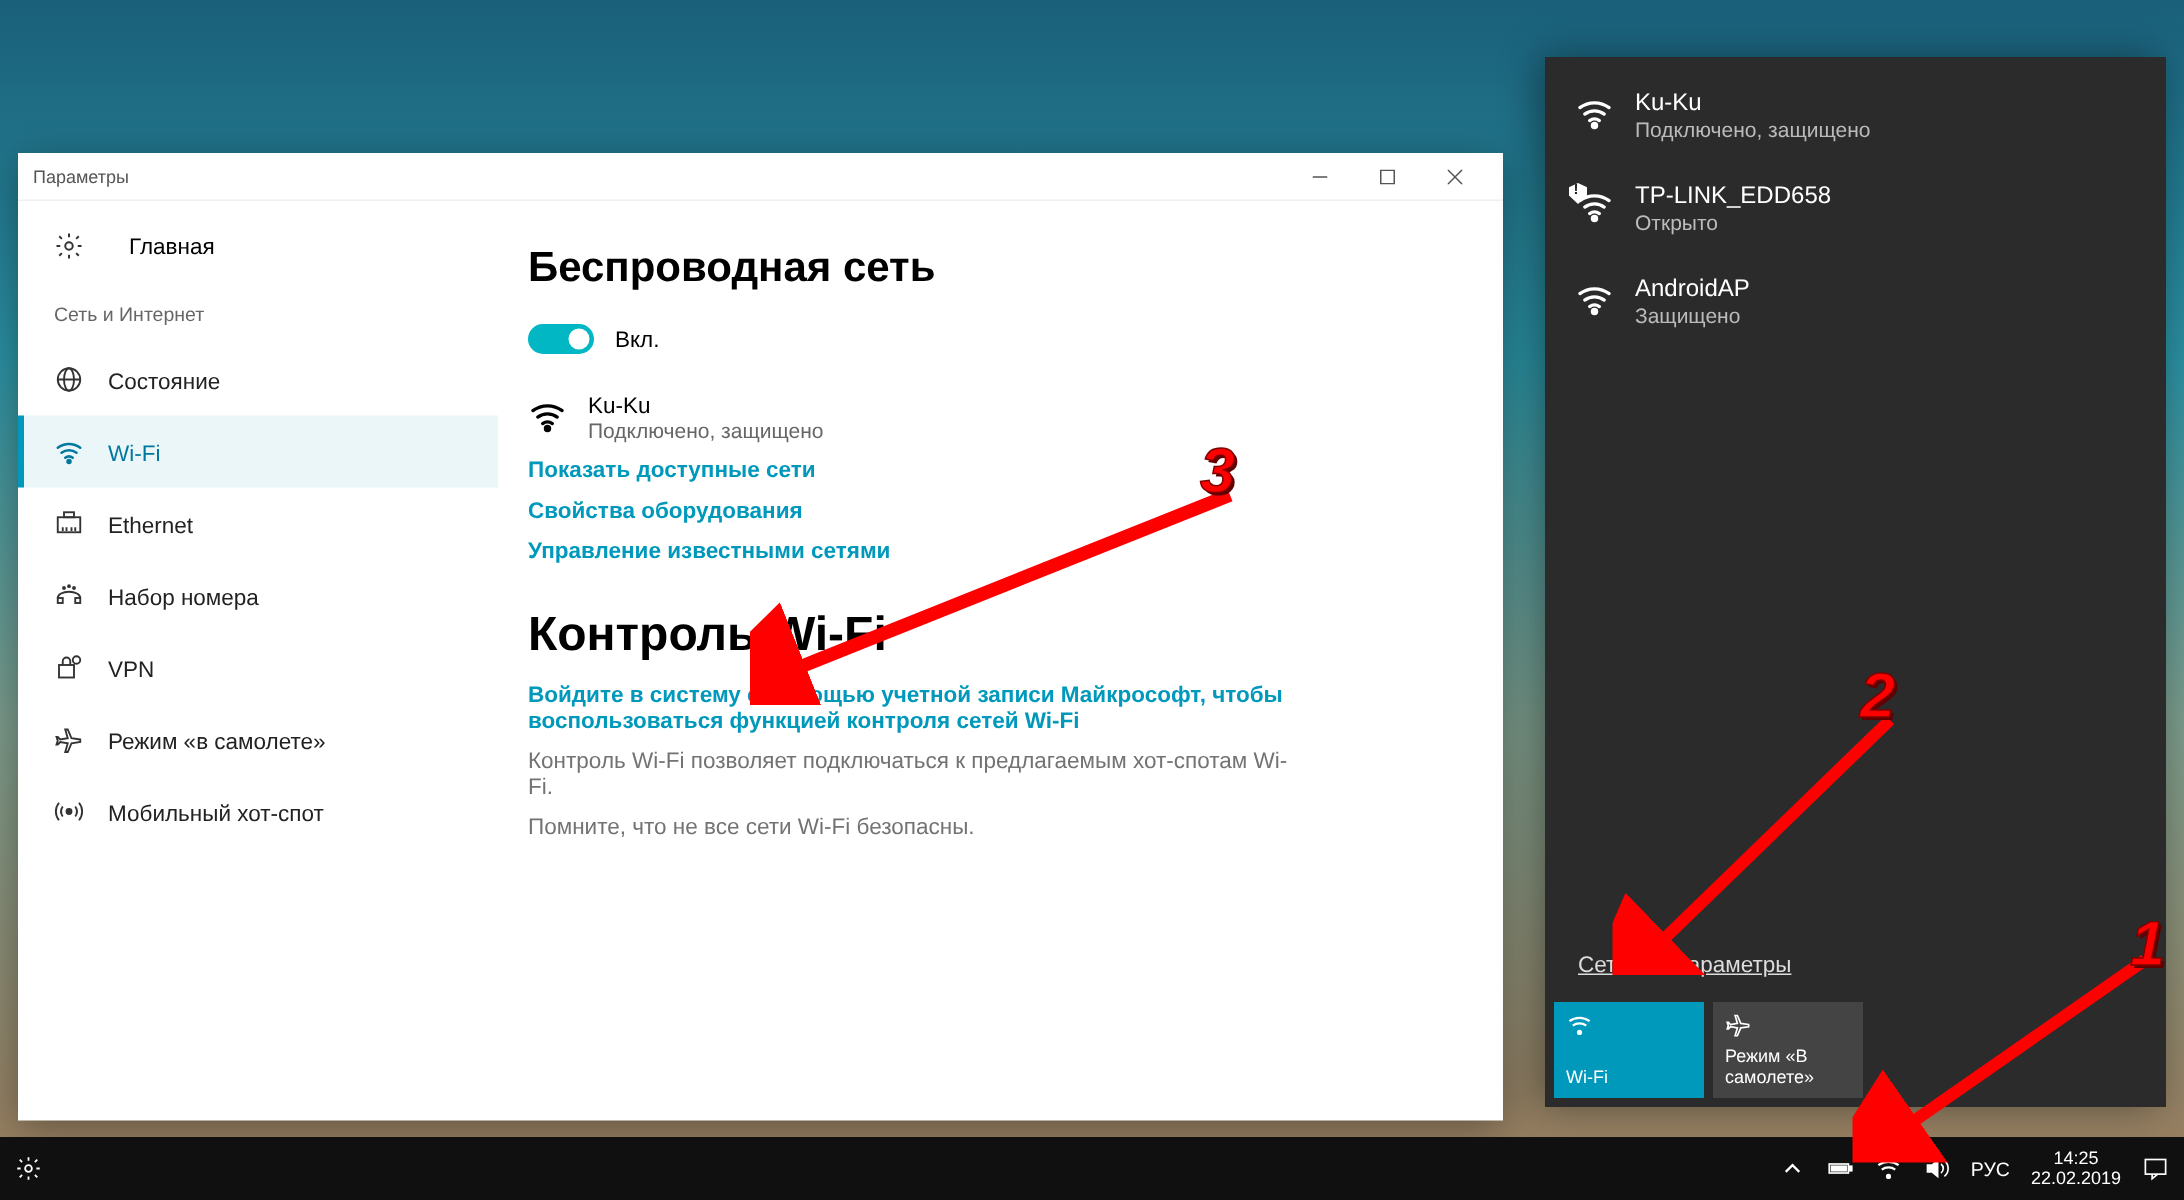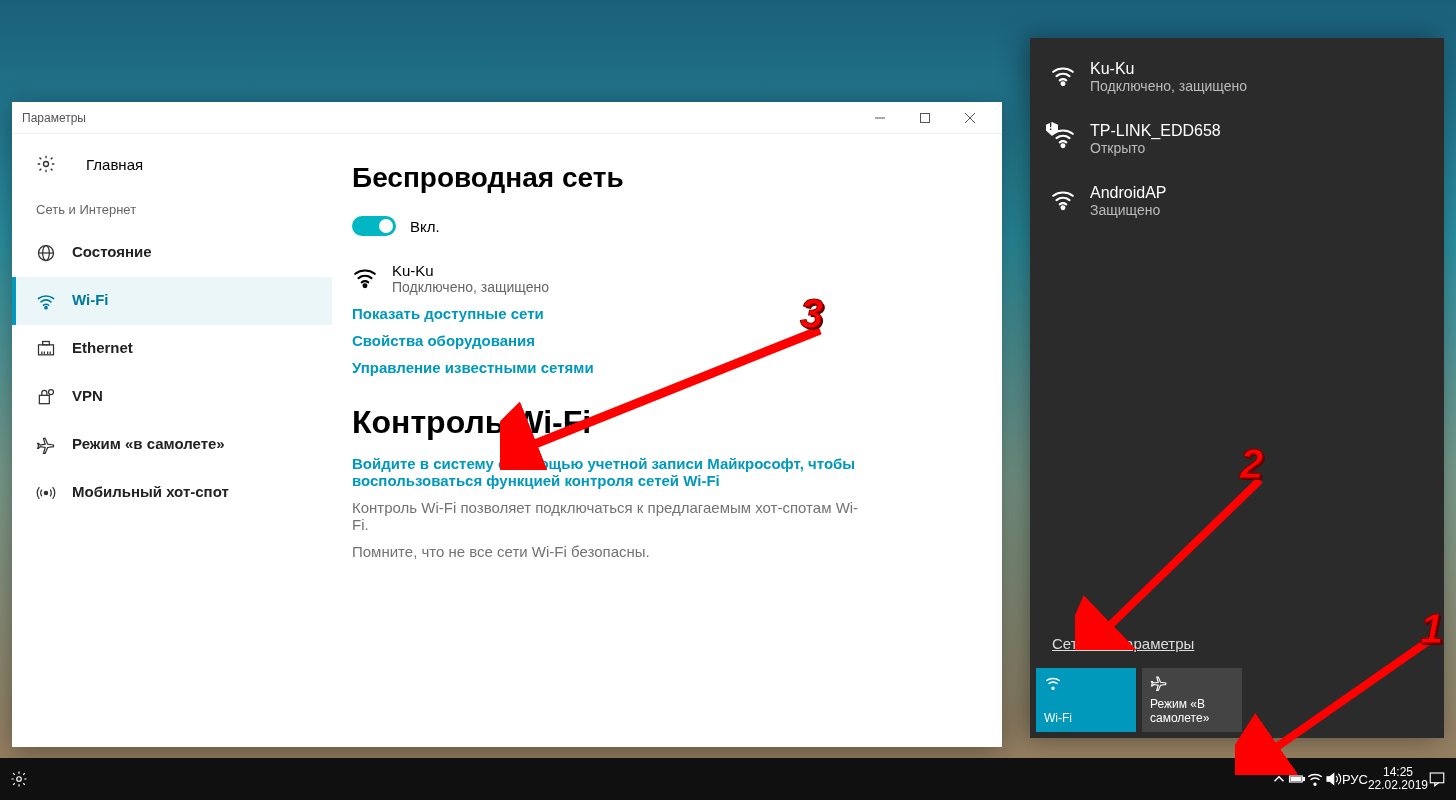--- a/index.html
+++ b/index.html
@@ -39,22 +39,22 @@
     height: 36px; padding: 0 10px;
   }
   .search-box input {
     flex: 1; border: none; outline: none; font-size: 15px; background: transparent;
   }
   .search-ic { width: 16px; height: 16px; color: #555; }
 
   .cat-label { padding: 10px 24px 12px 24px; color: #666; font-size: 13px; }
 
   .nav-item {
-    display: flex; align-items: flex-start; gap: 16px;
-    padding: 14px 24px; font-size: 15px; color: #222; cursor: default; font-weight: bold;
+    display: flex; align-items: flex-end; gap: 16px;
+    padding: 14px 24px; font-size: 15px; color: #222; cursor: default;
   }
   .nav-item.active { background: #eaf6f8; border-left: 4px solid #0099bc; padding-left: 20px; color: #0078a0; }
   .nav-ic { width: 20px; height: 20px; flex-shrink: 0; }
 
   
   .content { flex: 1; padding: 28px 30px 0 20px; overflow: hidden; }
   .h1 { font-size: 28px; font-weight: 700; margin-bottom: 22px; }
   .toggle-row { display: flex; align-items: center; gap: 14px; margin-bottom: 26px; }
   .toggle {
     width: 44px; height: 20px; border-radius: 10px; background: #00b7c3;
@@ -110,21 +110,21 @@
   .tile.off { background: #444; }
   .tile-ic { width: 18px; height: 18px; }
 
   
   .taskbar {
     position: absolute; left: 0; right: 0; bottom: 0; height: 42px;
     background: #101010; color: #fff; display: flex; align-items: center;
   }
   .task-left { display: flex; align-items: center; gap: 2px; padding-left: 4px; }
   .tray {
-    margin-left: auto; display: flex; align-items: center; 
+    margin-left: auto; display: flex; align-items: center; gap: 14px;
     padding-right: 10px; font-size: 13px;
   }
   .tray-ic { width: 18px; height: 18px; }
   .clock { text-align: center; font-size: 12px; line-height: 1.1; }
 
   
   .anno-num {
     position: absolute; font-weight: 900; font-style: italic;
     font-size: 42px; color: #ff0000;
     -webkit-text-stroke: 1px #800000;
@@ -192,20 +192,31 @@
       <div class="nav-item">
         <svg class="nav-ic" viewBox="0 0 24 24" fill="none" stroke="#333" stroke-width="1.5">
             <rect x="3" y="7" width="18" height="12"></rect>
             <rect x="8" y="3" width="8" height="4"></rect>
             <line x1="7" y1="15" x2="7" y2="18"></line>
             <line x1="10" y1="15" x2="10" y2="18"></line>
             <line x1="14" y1="15" x2="14" y2="18"></line>
             <line x1="17" y1="15" x2="17" y2="18"></line>
           </svg>
         <span>Ethernet</span>
+      </div>
+      <div class="nav-item">
+        <svg class="nav-ic" viewBox="0 0 24 24" fill="none" stroke="#333" stroke-width="1.5">
+            <path d="M3 14c0-3 4-5 9-5s9 2 9 5"></path>
+            <rect x="3" y="14" width="4" height="4"></rect>
+            <rect x="17" y="14" width="4" height="4"></rect>
+            <circle cx="8" cy="6" r="0.8" fill="#333"></circle>
+            <circle cx="12" cy="4.5" r="0.8" fill="#333"></circle>
+            <circle cx="16" cy="6" r="0.8" fill="#333"></circle>
+          </svg>
+        <span>Набор номера</span>
       </div>
       <div class="nav-item">
         <svg class="nav-ic" viewBox="0 0 24 24" fill="none" stroke="#333" stroke-width="1.5">
             <rect x="4" y="10" width="12" height="10"></rect>
             <path d="M7 10V7a3 3 0 0 1 6 0v3"></path>
             <circle cx="18" cy="6" r="3"></circle>
           </svg>
         <span>VPN</span>
       </div>
       <div class="nav-item">

